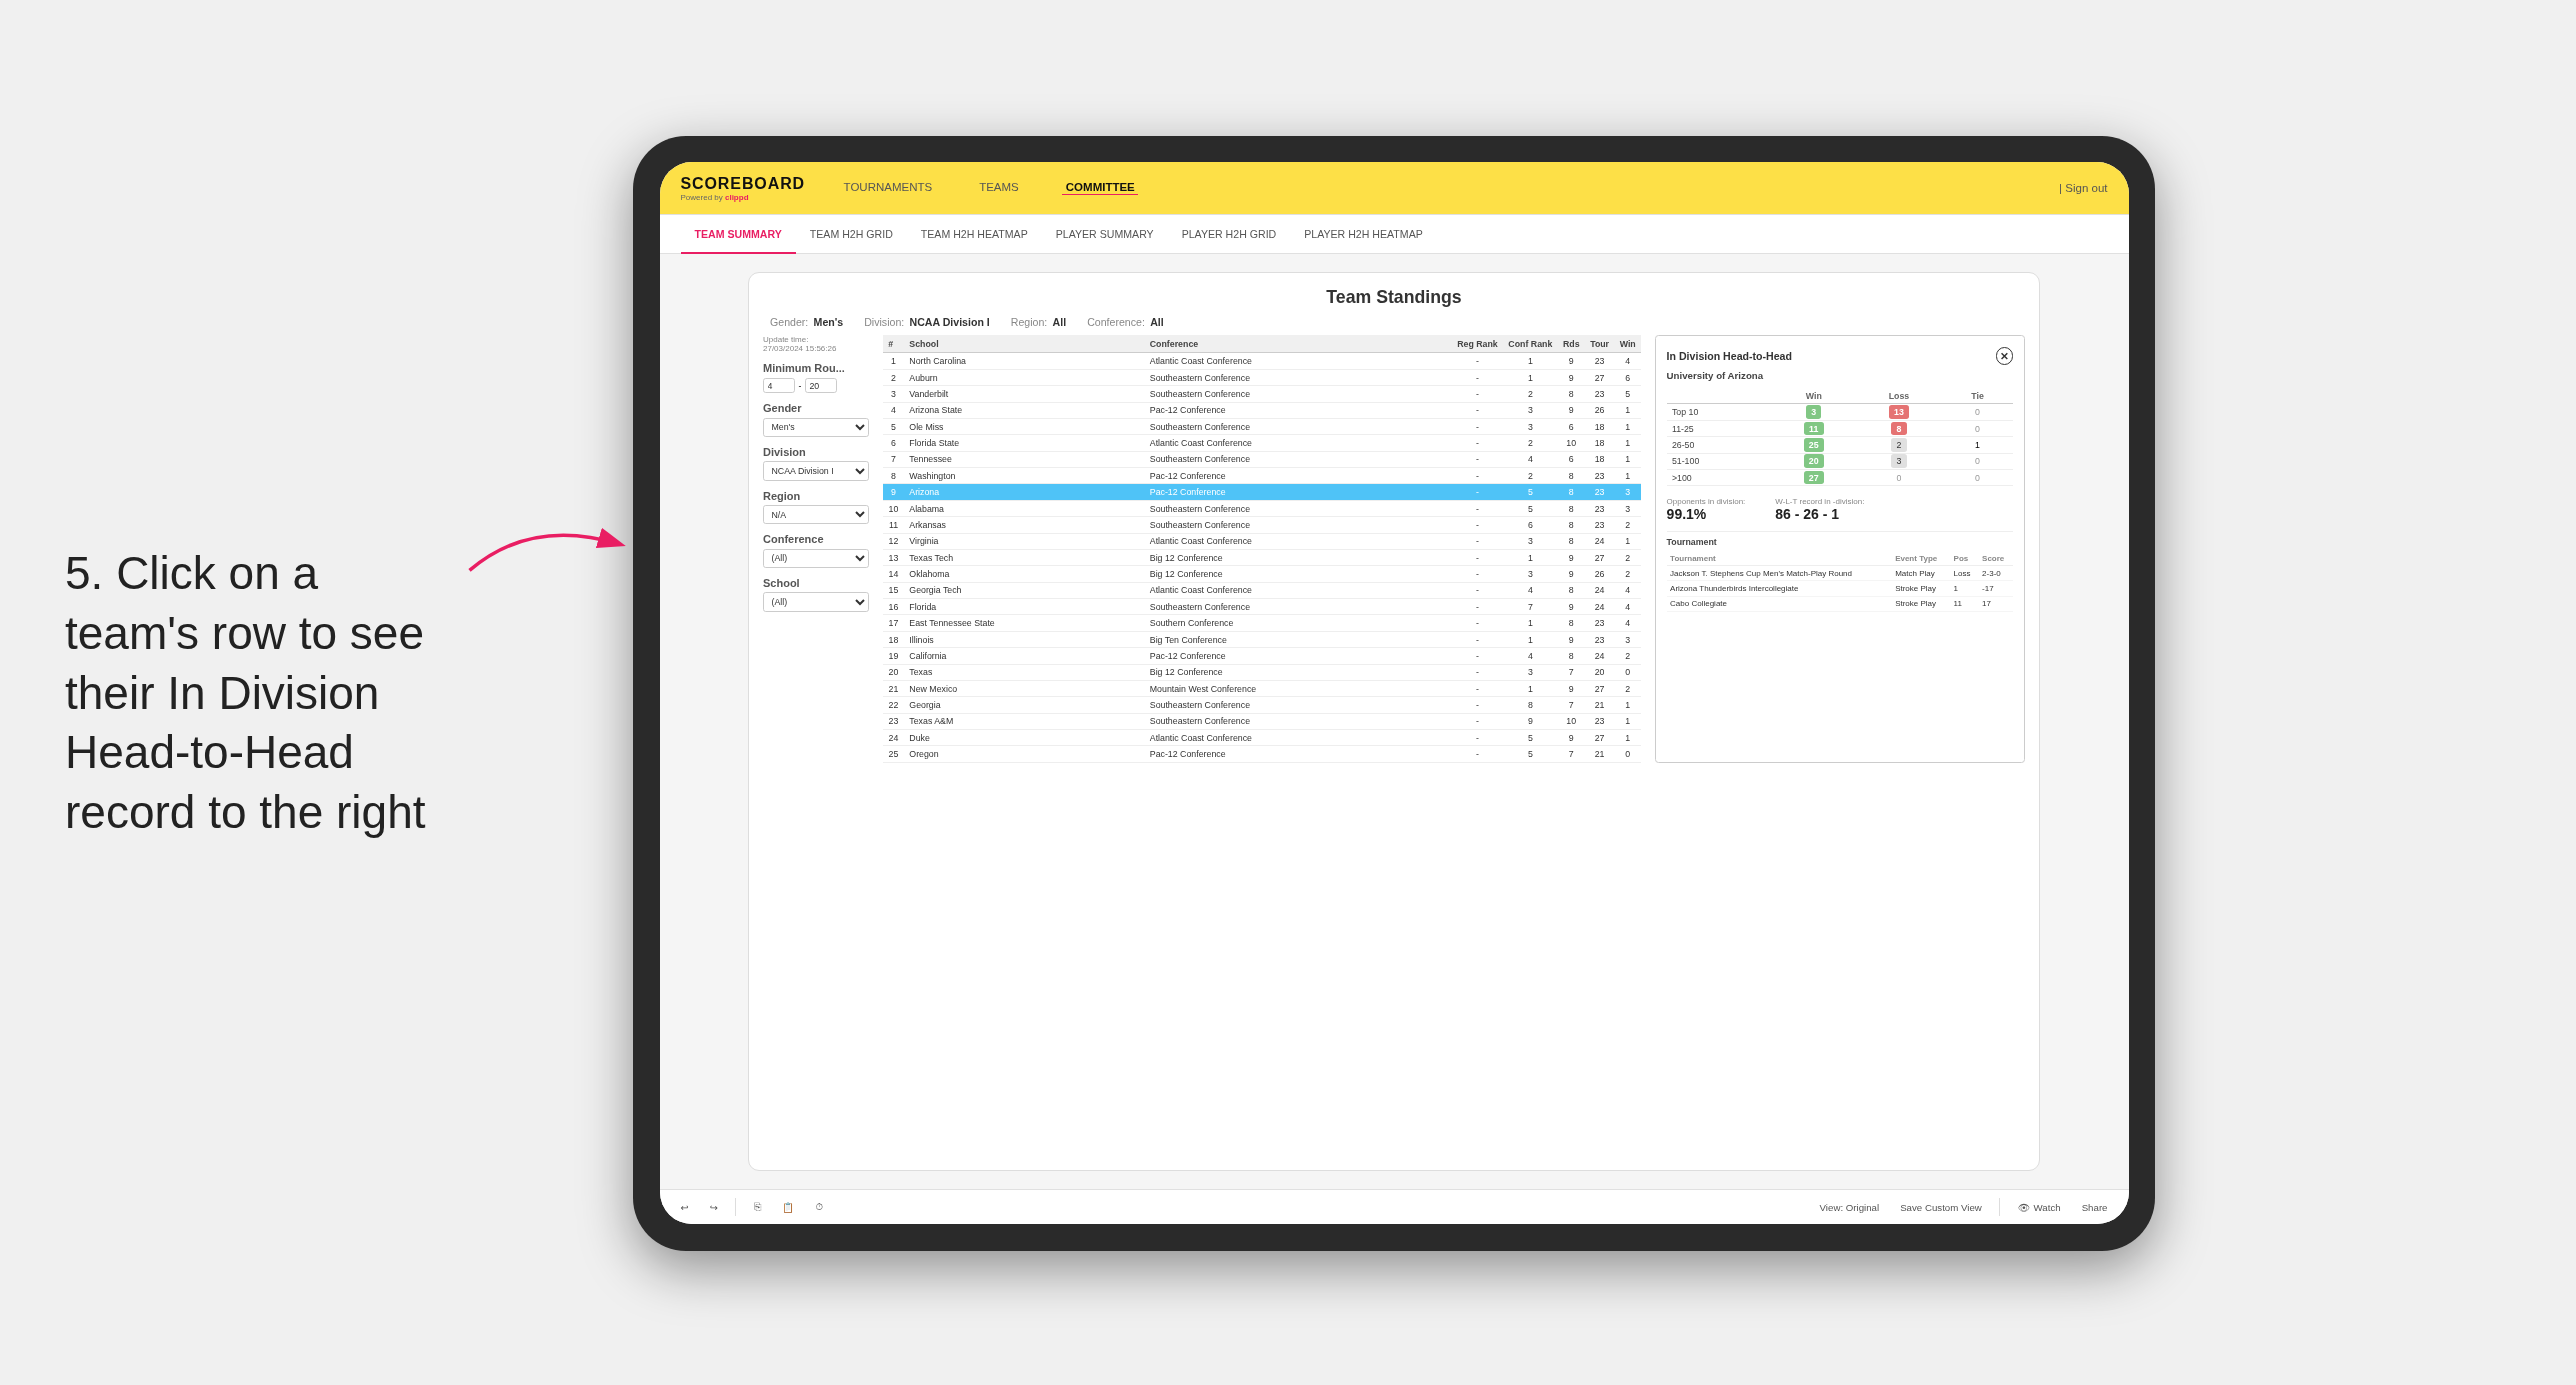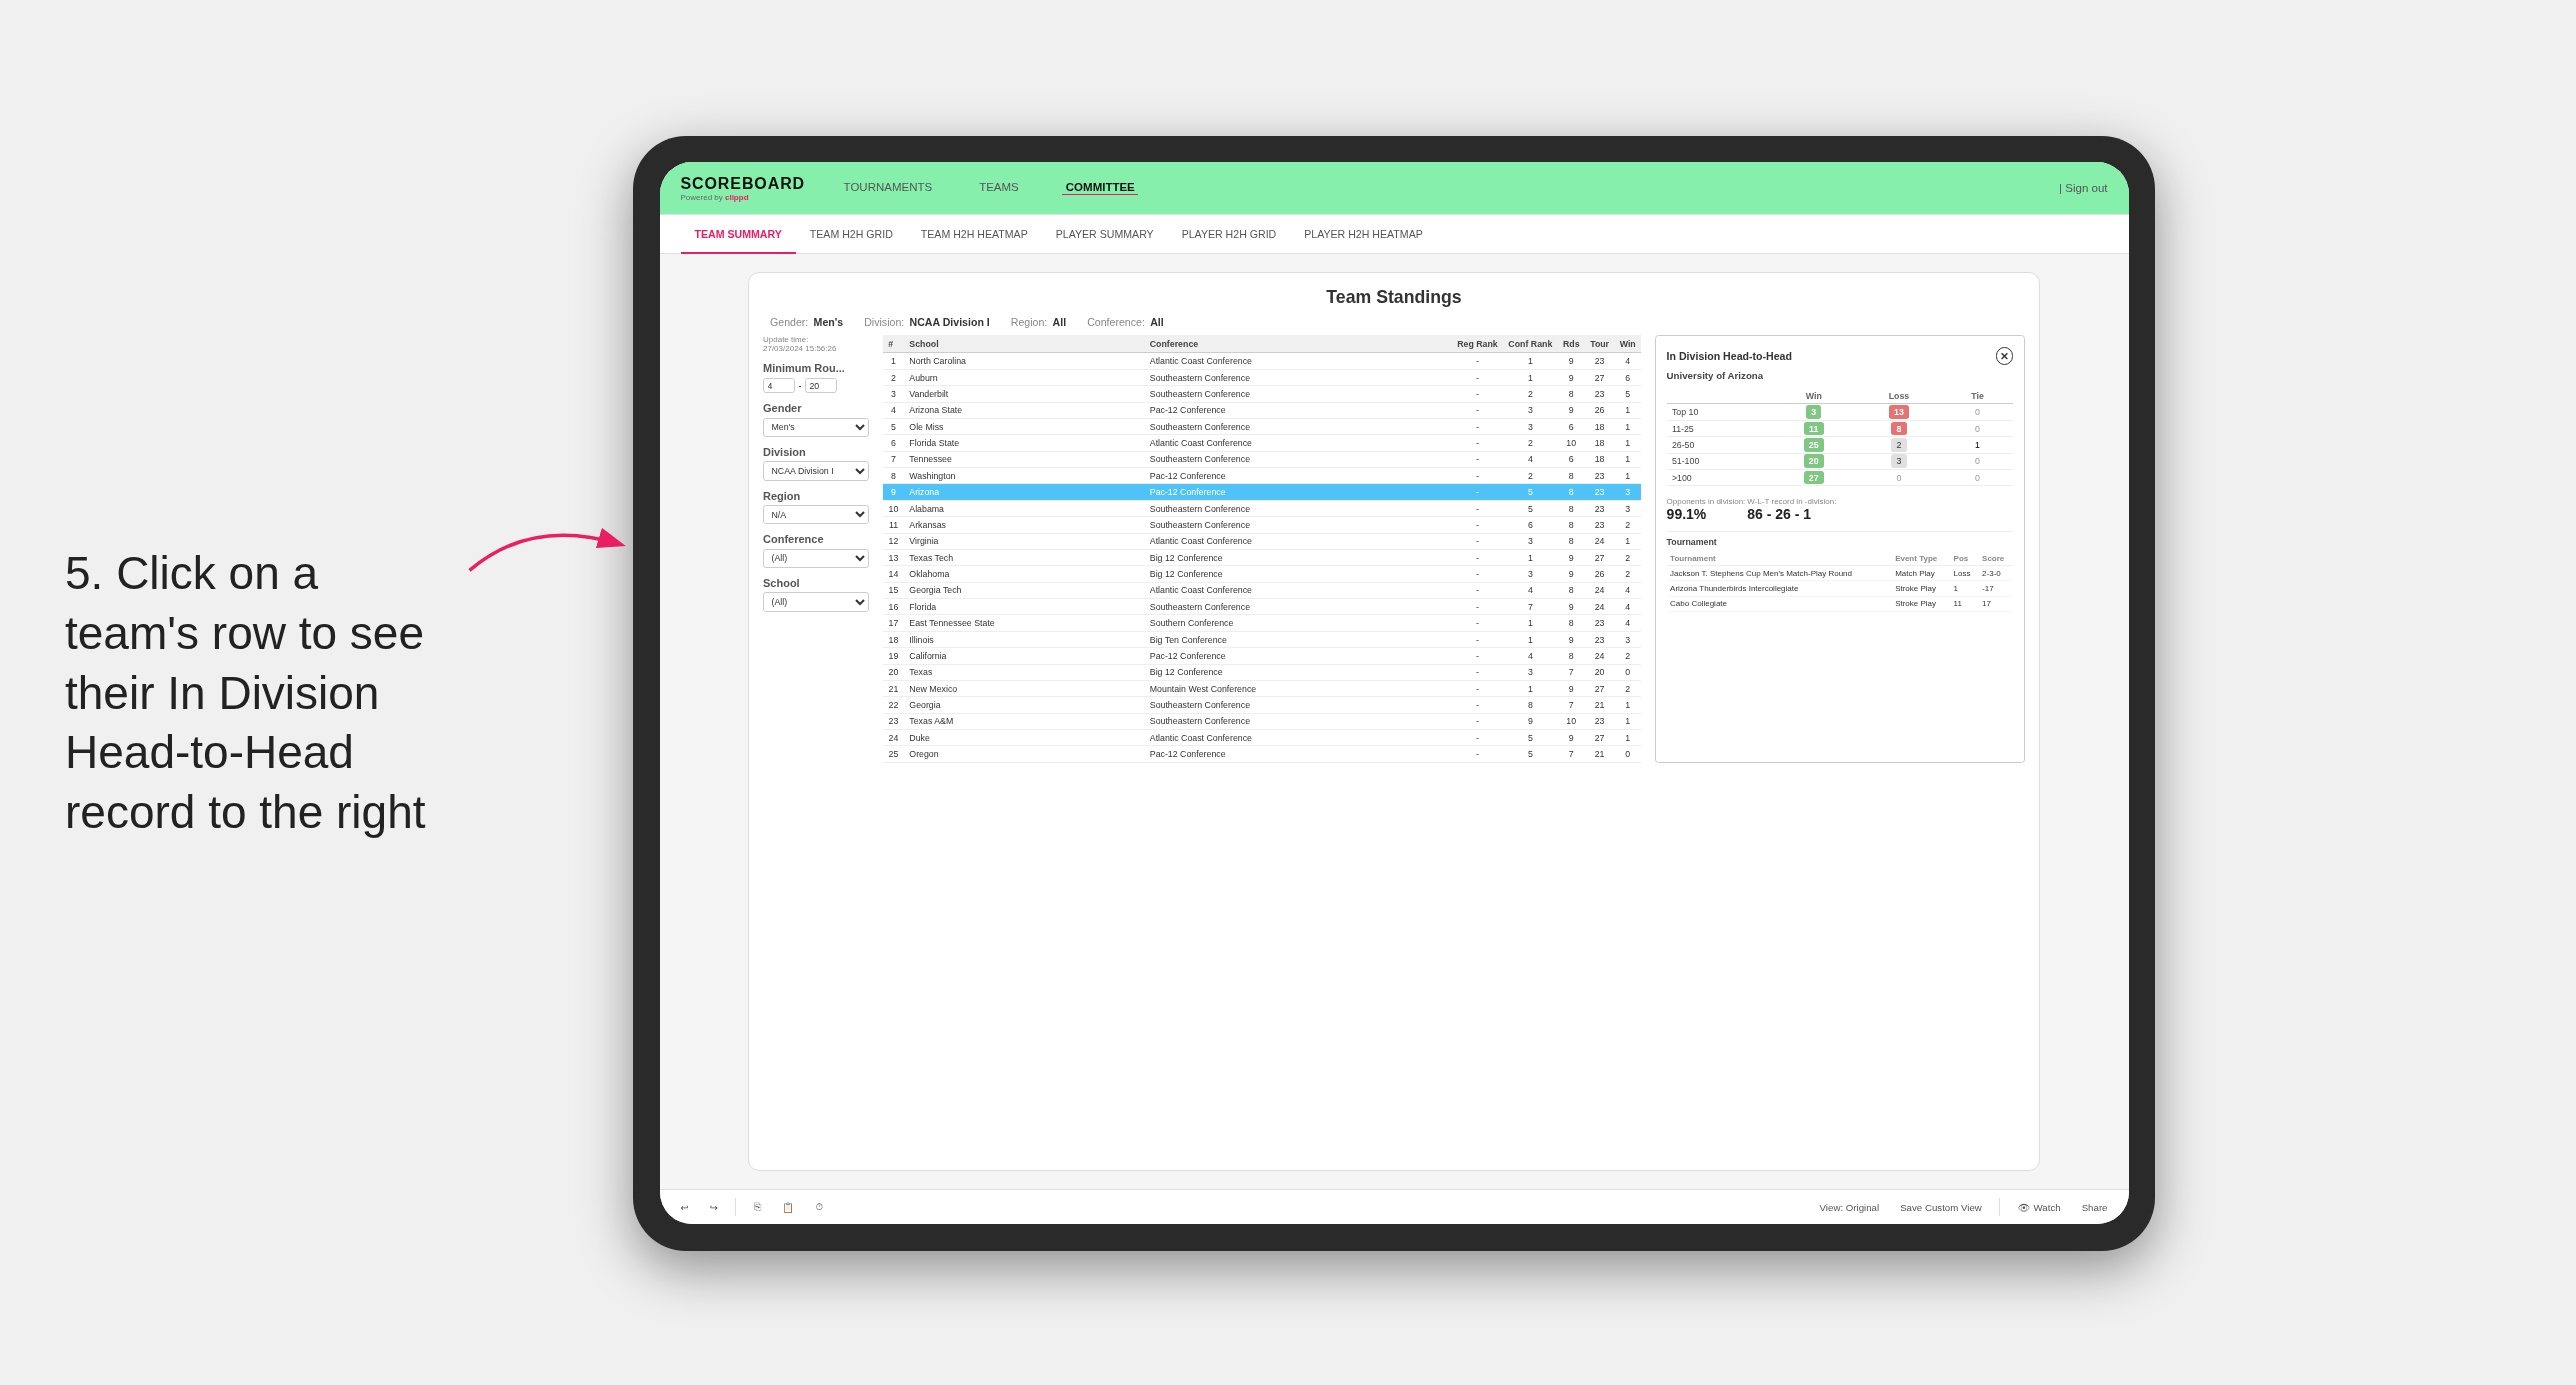--- a/index.html
+++ b/index.html
@@ -59,21 +59,21 @@
       flex-direction: column;
     }
 
     
     .top-nav {
       display: flex;
       align-items: center;
       padding: 0 21px;
       height: 53px;
       border-bottom: 0.9px solid #e0e0e0;
-      background: #86efac;
+      background: #fde047;
     }
 
     .logo-area {
       display: flex;
       flex-direction: column;
       margin-right: 35px;
     }
 
     .logo-title {
       font-size: 16px;
@@ -380,21 +380,21 @@
       color: #444;
     }
 
     .cell-green { background: #81c784; color: #fff; font-weight: 700; border-radius: 2.7px; }
     .cell-red { background: #e57373; color: #fff; font-weight: 700; border-radius: 2.7px; }
     .cell-gray { background: #e0e0e0; color: #333; border-radius: 2.7px; }
     .cell-zero { color: #999; }
 
     .h2h-stats {
       display: flex;
-      gap: 2px;
+      gap: 30px;
       margin-bottom: 8.8px;
     }
 
     .h2h-stat {
       display: flex;
       flex-direction: column;
     }
 
     .h2h-stat-label {
       font-size: 8px;

